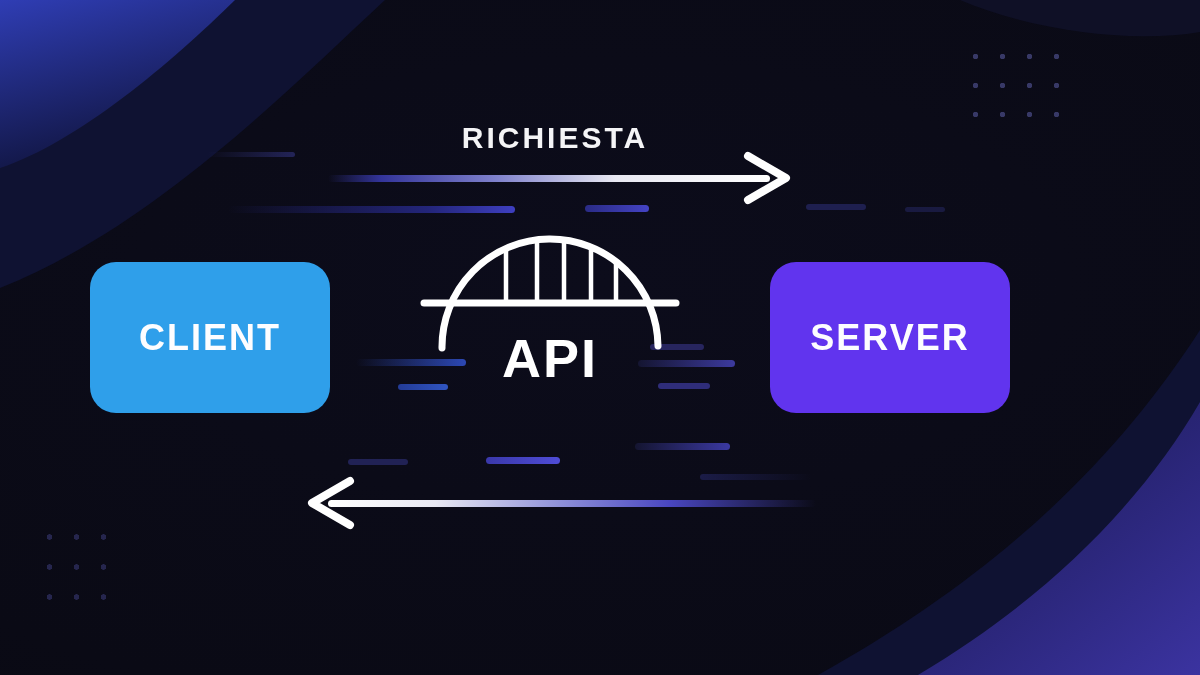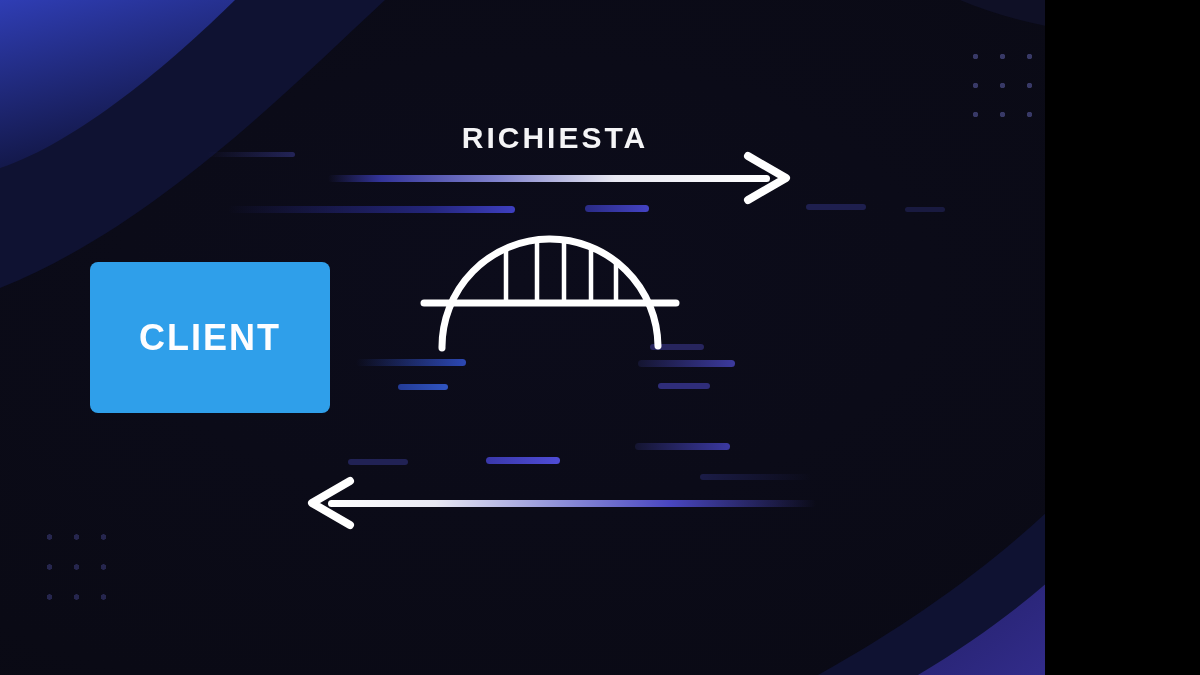--- a/index.html
+++ b/index.html
@@ -8,40 +8,40 @@
     --server-box:#6134ee;
     --label-text:#f4f4f6;
     --arrow-white:#ffffff;
     --accent-indigo:#4946c8;
     --wave-blue:#2f3db4;
     --wave-indigo:#3b33a0;
   }
   html,body{margin:0;padding:0;background:#000;}
   .stage{
     position:relative;
-    width:1045px;height:675px;
+    width:1200px;height:675px;
     overflow:hidden;
     background:
       radial-gradient(140% 120% at 50% 42%, #0c0c1b 0%, var(--background) 55%, #08080f 100%);
     font-family:"Liberation Sans", sans-serif;
     color:var(--label-text);
   }
   .abs{position:absolute;}
   .caption{
     font-weight:700;
     font-size:30px;
     letter-spacing:3px;
     color:var(--label-text);
     white-space:nowrap;
     text-align:center;
   }
   .node{
     position:absolute;
     width:240px;height:151px;
-    border-radius:8px;
+    border-radius:26px;
     display:flex;align-items:center;justify-content:center;
     font-weight:700;font-size:36px;letter-spacing:2px;
     color:#fdfdff;
   }
   .node-client{left:90px;top:262px;background:var(--client-box);}
   .node-server{left:770px;top:262px;background:var(--server-box);}
   .arrow-line{
     position:absolute;height:7px;border-radius:4px;
   }
   .arrow-line-request{
@@ -127,21 +127,25 @@
     <g stroke="#ffffff" fill="none" stroke-linecap="round">
       <path d="M86,21 V75" stroke-width="4.5"></path>
       <path d="M117,12 V75" stroke-width="4.5"></path>
       <path d="M144,12 V75" stroke-width="4.5"></path>
       <path d="M171,19 V75" stroke-width="4.5"></path>
       <path d="M196,33 V75" stroke-width="4.5"></path>
       <path d="M22,120 A108,108 0 1 1 238,118" stroke-width="7"></path>
       <path d="M4,75 H256" stroke-width="7"></path>
     </g>
   </svg>
+  <div class="api-label">API</div>
 
+  <div class="node node-server">
+    <span>SERVER</span>
+  </div>
 
   <div>
     <div class="arrow-line arrow-line-response"></div>
     <svg class="abs" style="left:306px;top:473px;" width="50" height="60" viewBox="0 0 50 60" aria-hidden="true">
       <polyline points="44,8 6,30 44,52" fill="none" stroke="#ffffff" stroke-width="8" stroke-linecap="round" stroke-linejoin="round"></polyline>
     </svg>
   </div>
 
 </div>
 

